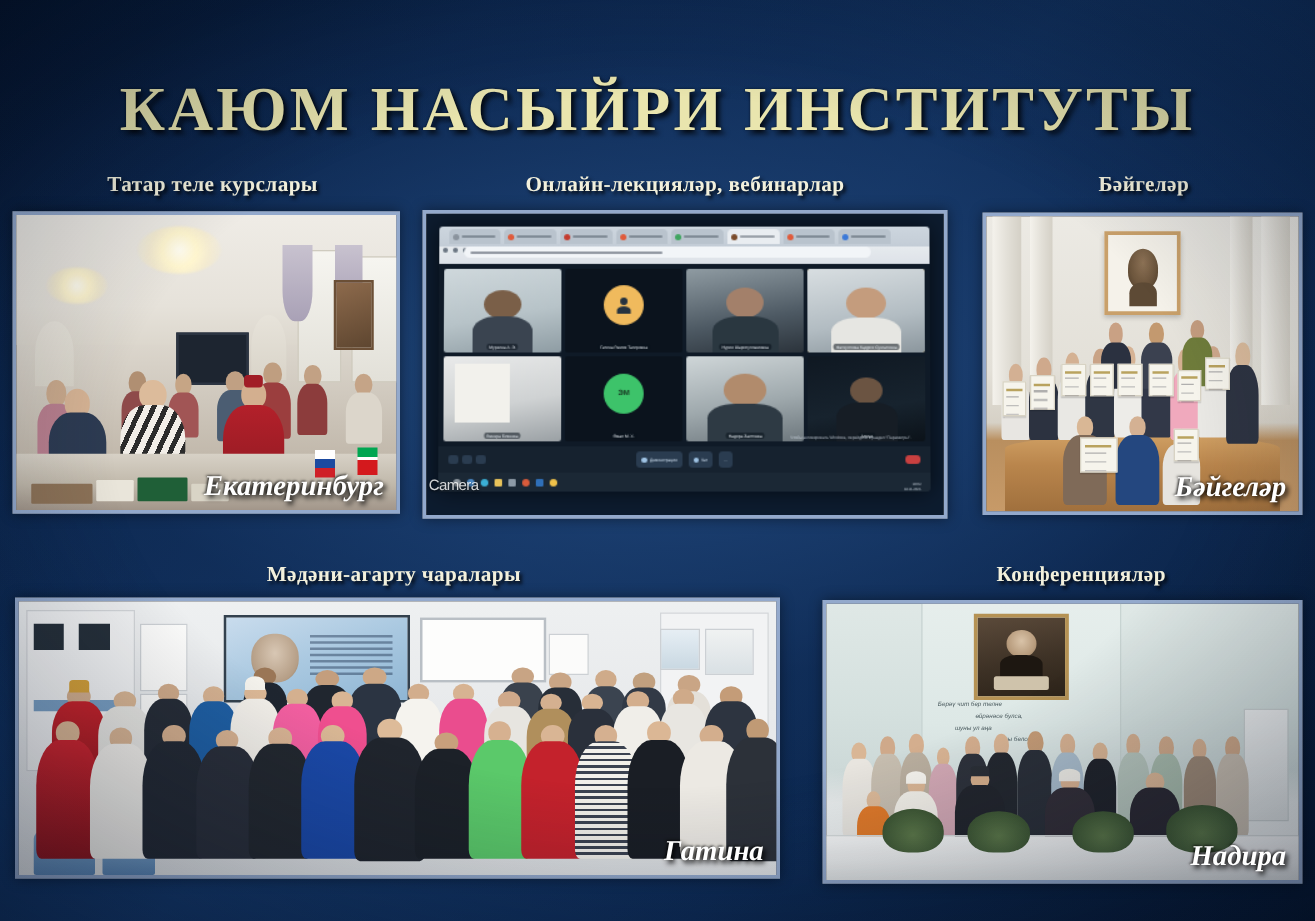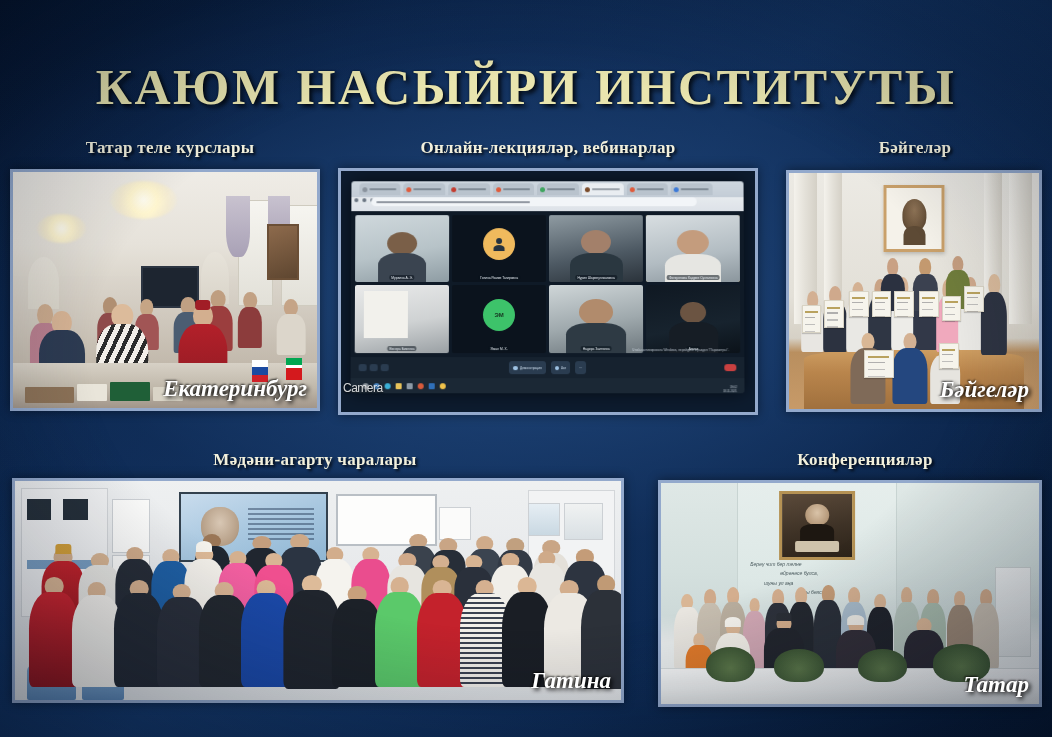--- a/index.html
+++ b/index.html
@@ -945,17 +945,17 @@
           <div class="head" style="width:44%;height:22%;background:#dcb897"></div>
           <div class="body" style="top:18%;width:118%;height:82%;background:#2c2a33"></div>
         </div>
 
       <div class="p5-table"></div>
       <div class="bouquet" style="left:12%; width:13%; height:16%;"></div>
       <div class="bouquet" style="left:30%; width:13%; height:15%;"></div>
       <div class="bouquet" style="left:52%; width:13%; height:15%;"></div>
       <div class="bouquet" style="left:72%; width:15%; height:17%;"></div>
     </div>
-    <div class="city-label">Татар</div>
+    <div class="city-label">Надира</div>
   </div>
 
   <div class="vignette"></div>
 </div>
 
 </body></html>

